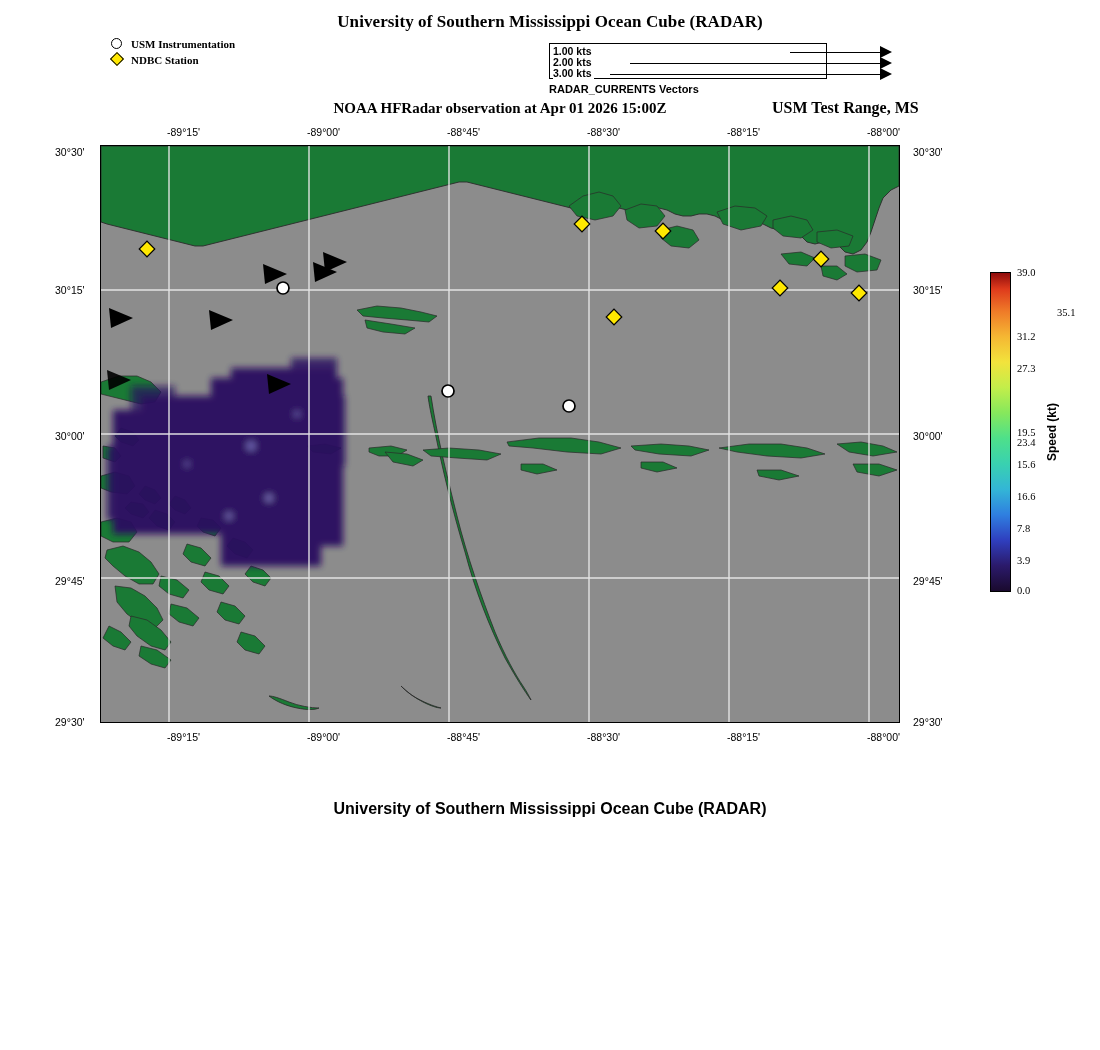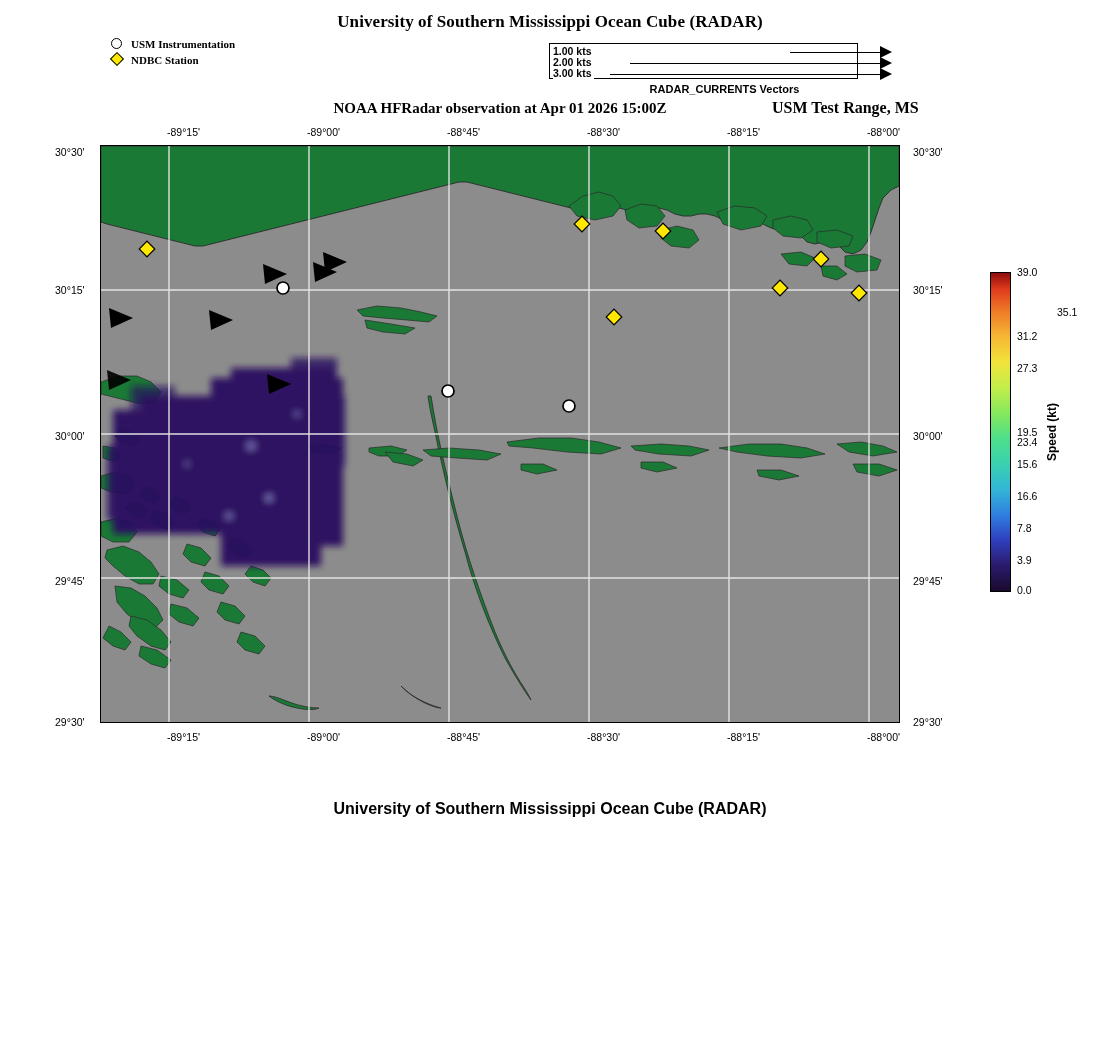--- a/index.html
+++ b/index.html
@@ -80,21 +80,21 @@
     width: 10px; height: 10px;
     background: #ffe800;
     border: 1.3px solid #000;
     box-sizing: border-box;
     transform: rotate(45deg);
   }
 
   
   #vector-key {
     left: 549px; top: 43px;
-    width: 309px; height: 36px;
+    width: 278px; height: 36px;
     border: 1.2px solid #000;
     background: #fff;
     box-sizing: border-box;
   }
   .vkey-row { position: absolute; left: 0; width: 100%; height: 12px; }
   .vkey-label {
     position: absolute; left: 3px; top: -1px;
     font-size: 10.5px; font-weight: bold;
     font-family: "Liberation Sans", sans-serif;
     background: #fff;
@@ -109,21 +109,21 @@
   .vkey-head {
     position: absolute;
     top: 0px;
     width: 0; height: 0;
     border-top: 6px solid transparent;
     border-bottom: 6px solid transparent;
     border-left: 12px solid #000;
   }
   #vector-key-caption {
     left: 549px; top: 83px; width: 351px;
-    text-align: center;
+    text-align: left;
     font-size: 11px; font-weight: bold;
     font-family: "Liberation Sans", sans-serif;
   }
 
   
   #map-frame {
     left: 100px; top: 145px;
     width: 800px; height: 578px;
     border: 1.2px solid #000;
     box-sizing: border-box;
@@ -166,21 +166,21 @@
       #f2e33c 72%,
       #f5b733 80%,
       #ef7a28 88%,
       #de3a1c 95%,
       #8f0c0c 100%);
   }
   .cb-tick-label {
     position: absolute;
     left: 27px;
     font-size: 10.5px;
-    font-family: Liberation Sans, sans-serif;
+    font-family: Liberation Serif, serif;
     transform: translateY(-50%);
     white-space: nowrap;
   }
   #cb-axis-title {
     position: absolute;
     left: 62px; top: 160px;
     font-size: 12px; font-weight: bold;
     font-family: "Liberation Sans", sans-serif;
     transform: translate(-50%, -50%) rotate(-90deg);
     transform-origin: center center;

